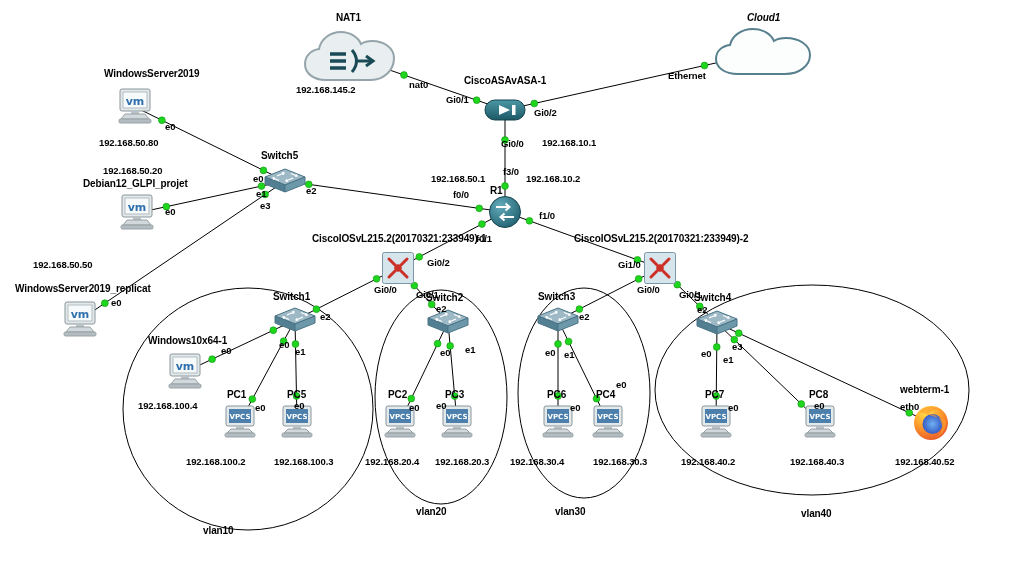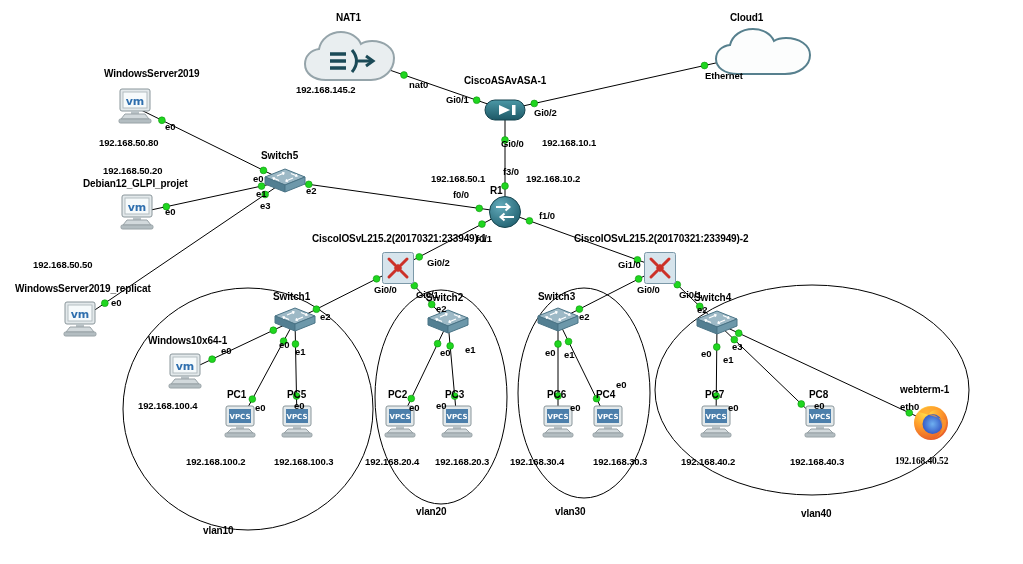--- a/index.html
+++ b/index.html
@@ -103,21 +103,21 @@
       <path d="M66,30 l7,5 -7,5" stroke-width="3"></path>
     </g>
         </svg></span>
     </div>
     <span class="lbl node-lbl" style="left: 336px; top: 13px;">NAT1</span>
     <div class="node" style="left: 765px; top: 52px;">
       <span><svg width="112" height="58" viewBox="0 0 112 58">
     <path d="M29,51 C15,51 7,44 7,36 C7,28 13,23 21,22 C23,13 32,6 44,6 C54,6 62,11 65,18 C68,16 72,15 77,15 C90,15 101,22 101,32 C101,43 90,51 76,51 Z" fill="#fcfdfd" stroke="#57808e" stroke-width="2"></path>
         </svg></span>
     </div>
-    <span class="lbl node-lbl" style="left: 730px; top: 13px;">Cloud1</span>
+    <span class="lbl node-lbl" style="left: 747px; top: 13px; font-style: italic;">Cloud1</span>
     <div class="node" style="left: 505px; top: 110px;">
       <span><svg width="46" height="30" viewBox="0 0 46 30">
     <defs>
             <linearGradient id="ag" x1="0" y1="0" x2="0" y2="1">
               <stop offset="0" stop-color="#4b98a6"></stop>
               <stop offset="1" stop-color="#1d5866"></stop>
             </linearGradient>
           </defs>
     <rect x="3" y="5" width="40" height="20" rx="10" fill="url(#ag)" stroke="#14434e"></rect>
     <polygon points="17,10 28,15 17,20" fill="#fff"></polygon>
@@ -374,21 +374,21 @@
     </defs>
     <circle cx="20" cy="20" r="17" fill="url(#fxo)"></circle>
     <circle cx="21.5" cy="21" r="10" fill="url(#fxb)"></circle>
     <path d="M8,9 C13,3 24,2 30,7 C25,6 20,7 18,11 C26,11 31,17 31,24 C31,31 25,36 19,36 C29,35 36,28 35,17" fill="#ff9d2b" opacity="0.65"></path>
         </svg></span>
     </div>
     <span class="lbl node-lbl" style="left: 900px; top: 385px;">webterm-1</span>
     <span class="lbl if-lbl" style="left: 409px; top: 80px;">nat0</span>
     <span class="lbl if-lbl" style="left: 446px; top: 95px;">Gi0/1</span>
     <span class="lbl if-lbl" style="left: 534px; top: 108px;">Gi0/2</span>
-    <span class="lbl if-lbl" style="left: 705px; top: 71px;">Ethernet</span>
+    <span class="lbl if-lbl" style="left: 668px; top: 71px;">Ethernet</span>
     <span class="lbl if-lbl" style="left: 501px; top: 139px;">Gi0/0</span>
     <span class="lbl if-lbl" style="left: 503px; top: 167px;">f3/0</span>
     <span class="lbl if-lbl" style="left: 453px; top: 190px;">f0/0</span>
     <span class="lbl if-lbl" style="left: 539px; top: 211px;">f1/0</span>
     <span class="lbl if-lbl" style="left: 476px; top: 234px;">f0/1</span>
     <span class="lbl if-lbl" style="left: 427px; top: 258px;">Gi0/2</span>
     <span class="lbl if-lbl" style="left: 606px; top: 260px; margin-left: 12px;">Gi1/0</span>
     <span class="lbl if-lbl" style="left: 374px; top: 285px;">Gi0/0</span>
     <span class="lbl if-lbl" style="left: 416px; top: 290px;">Gi0/1</span>
     <span class="lbl if-lbl" style="left: 637px; top: 285px;">Gi0/0</span>
@@ -432,18 +432,18 @@
     <span class="lbl ip-lbl" style="left: 33px; top: 260px;">192.168.50.50</span>
     <span class="lbl ip-lbl" style="left: 138px; top: 401px;">192.168.100.4</span>
     <span class="lbl ip-lbl" style="left: 186px; top: 457px;">192.168.100.2</span>
     <span class="lbl ip-lbl" style="left: 274px; top: 457px;">192.168.100.3</span>
     <span class="lbl ip-lbl" style="left: 365px; top: 457px;">192.168.20.4</span>
     <span class="lbl ip-lbl" style="left: 435px; top: 457px;">192.168.20.3</span>
     <span class="lbl ip-lbl" style="left: 510px; top: 457px;">192.168.30.4</span>
     <span class="lbl ip-lbl" style="left: 593px; top: 457px;">192.168.30.3</span>
     <span class="lbl ip-lbl" style="left: 681px; top: 457px;">192.168.40.2</span>
     <span class="lbl ip-lbl" style="left: 790px; top: 457px;">192.168.40.3</span>
-    <span class="lbl ip-lbl" style="left: 895px; top: 457px; font-family: Liberation Serif, serif;">192.168.40.52</span>
+    <span class="lbl ip-lbl" style="left: 895px; top: 457px;">192.168.40.52</span>
     <span class="lbl vlan-lbl" style="left: 203px; top: 526px;">vlan10</span>
     <span class="lbl vlan-lbl" style="left: 416px; top: 507px;">vlan20</span>
     <span class="lbl vlan-lbl" style="left: 555px; top: 507px;">vlan30</span>
     <span class="lbl vlan-lbl" style="left: 801px; top: 509px;">vlan40</span>
   </div>
 
 </body></html>

